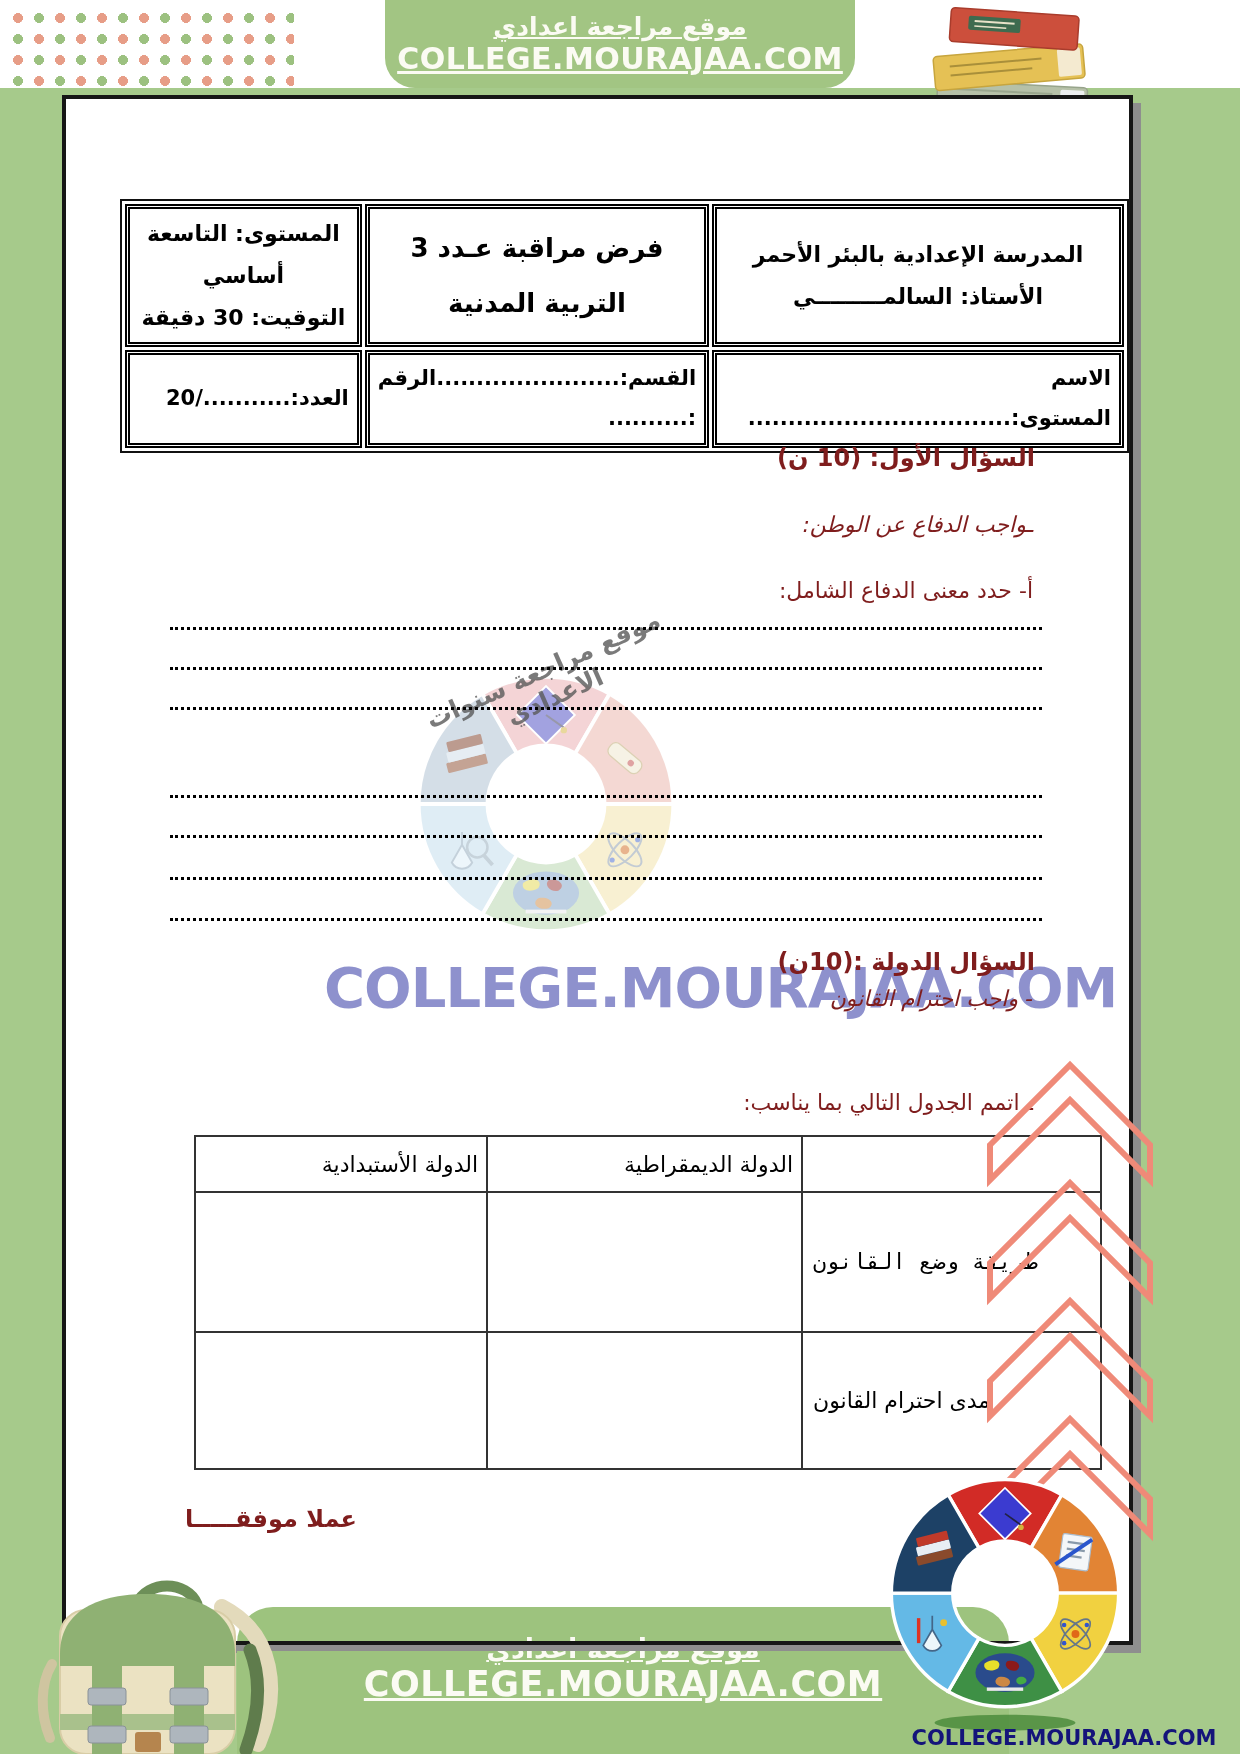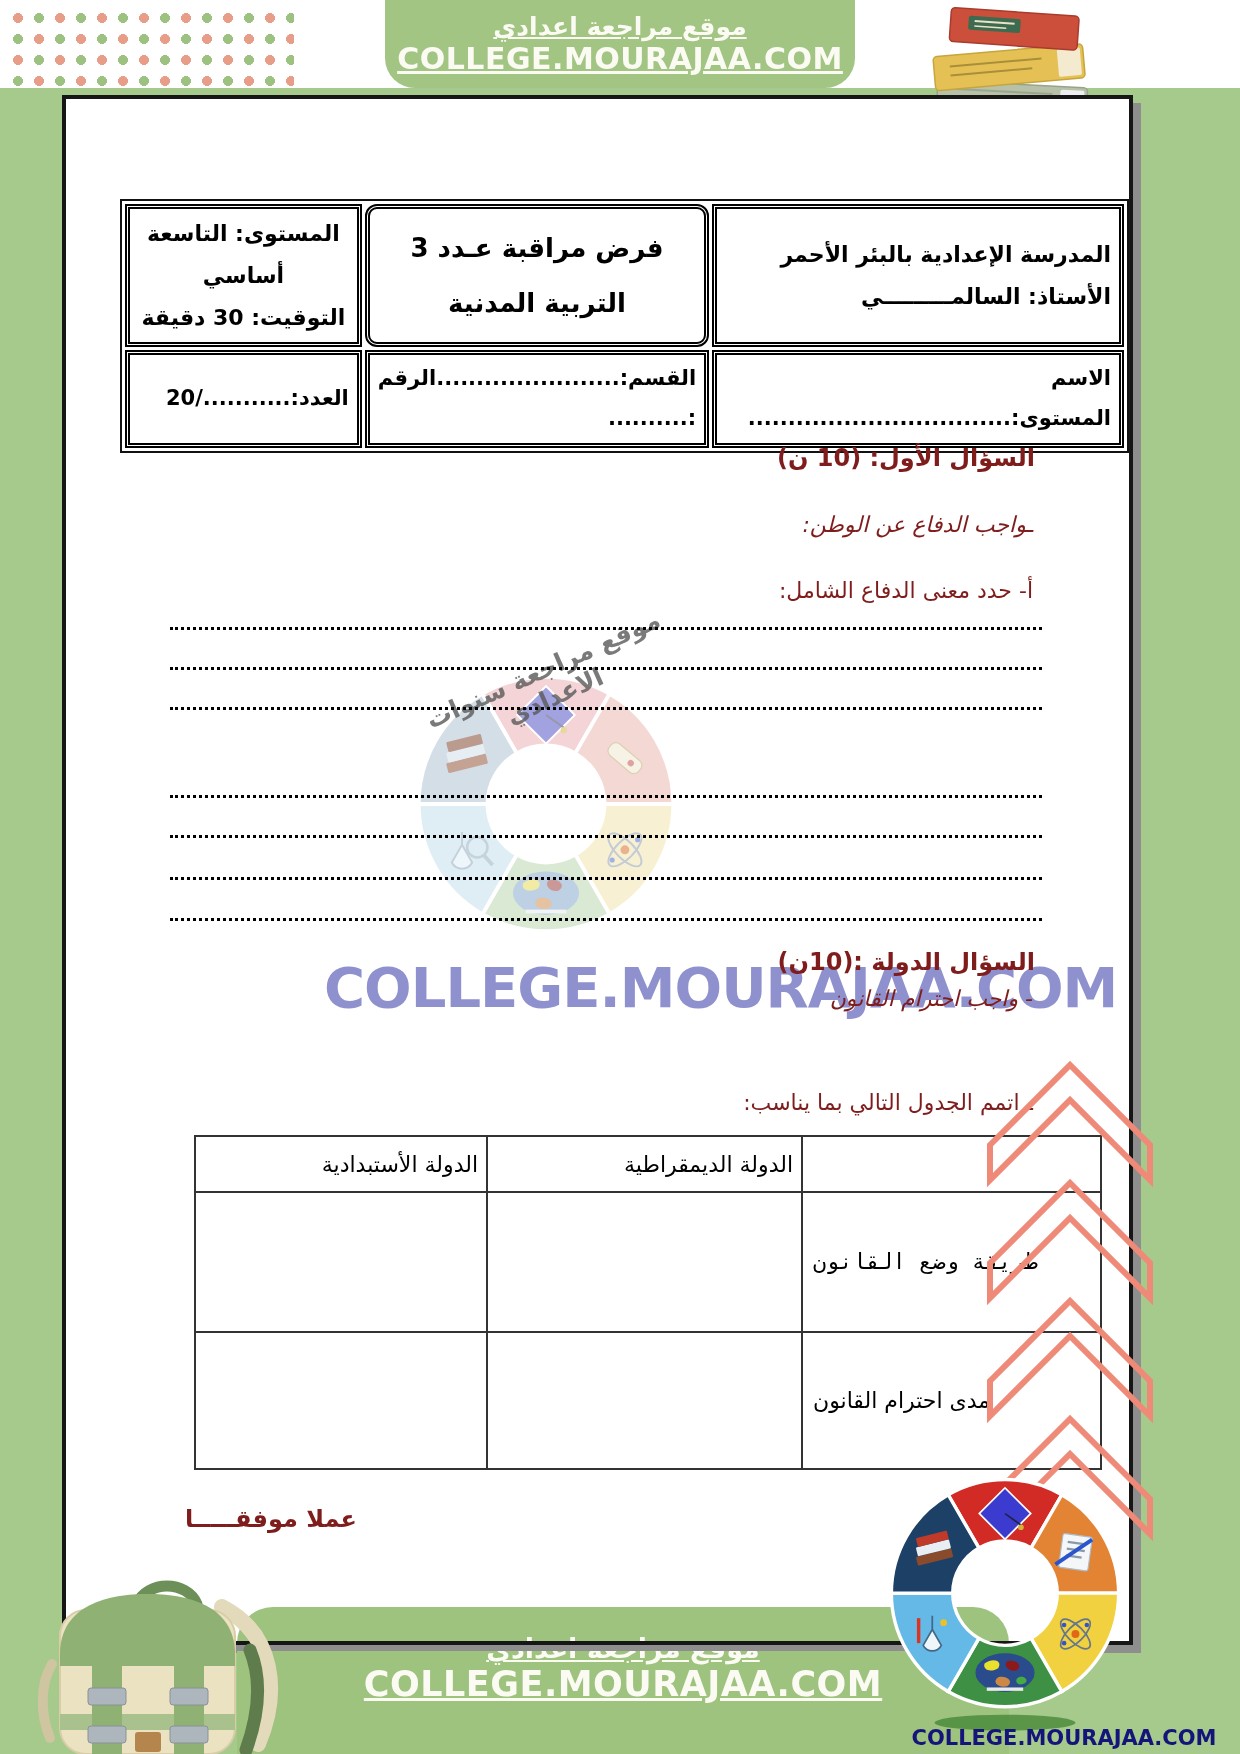--- a/index.html
+++ b/index.html
@@ -20,24 +20,24 @@
     display:flex;flex-direction:column;align-items:center;justify-content:center;}
   .top-banner .l1{color:#fbfbf3;font-size:25px;font-weight:bold;text-decoration:underline;direction:rtl;}
   .top-banner .l2{color:#fbfbf3;font-size:30px;font-weight:bold;text-decoration:underline;letter-spacing:.5px;}
   
   .page{left:62px;top:95px;width:1071px;height:1550px;background:#fff;border:4px solid #161616;
     box-shadow:8px 8px 0 #8e8e8e;z-index:2;box-sizing:border-box;}
   .page-inner{position:relative;width:100%;height:100%;}
   
   .head-table{position:absolute;left:54px;top:100px;border-collapse:separate;border-spacing:3px;border:2px solid #111;table-layout:fixed;direction:rtl;}
   .head-table td{border:5px double #000;vertical-align:middle;text-align:center;font-weight:bold;font-size:22px;line-height:1.9;padding:4px 8px;}
-  .head-table .c-school{width:408px;height:96px;text-align:right;}
+  .head-table .c-school{width:408px;height:96px;}
   .head-table .c-exam{width:280px;}
   .head-table .c-level{width:238px;}
-  .head-table .exam-title{font-size:26px;line-height:2.1;border-radius:12px;}
+  .head-table .exam-title{font-size:26px;line-height:2.1;}
   .head-table .fields td{height:44px;font-size:21px;text-align:right;}
   
   .ar{direction:rtl;text-align:right;font-family:"DejaVu Sans",sans-serif;color:#7f1d1d;}
   .qt{right:94px;font-size:24px;font-weight:bold;z-index:3;}
   .qtopic{right:96px;font-size:22px;font-style:italic;z-index:3;}
   .qbody{right:96px;font-size:22px;z-index:3;}
   .dotline{left:104px;width:872px;border-top:3px dotted #000;height:0;z-index:3;}
   
   .wm-donut{left:340px;top:565px;width:280px;height:280px;opacity:.5;z-index:1;}
   .arc-text{left:318px;top:555px;width:330px;transform:rotate(-24deg);color:#5a5a5a;opacity:.8;

